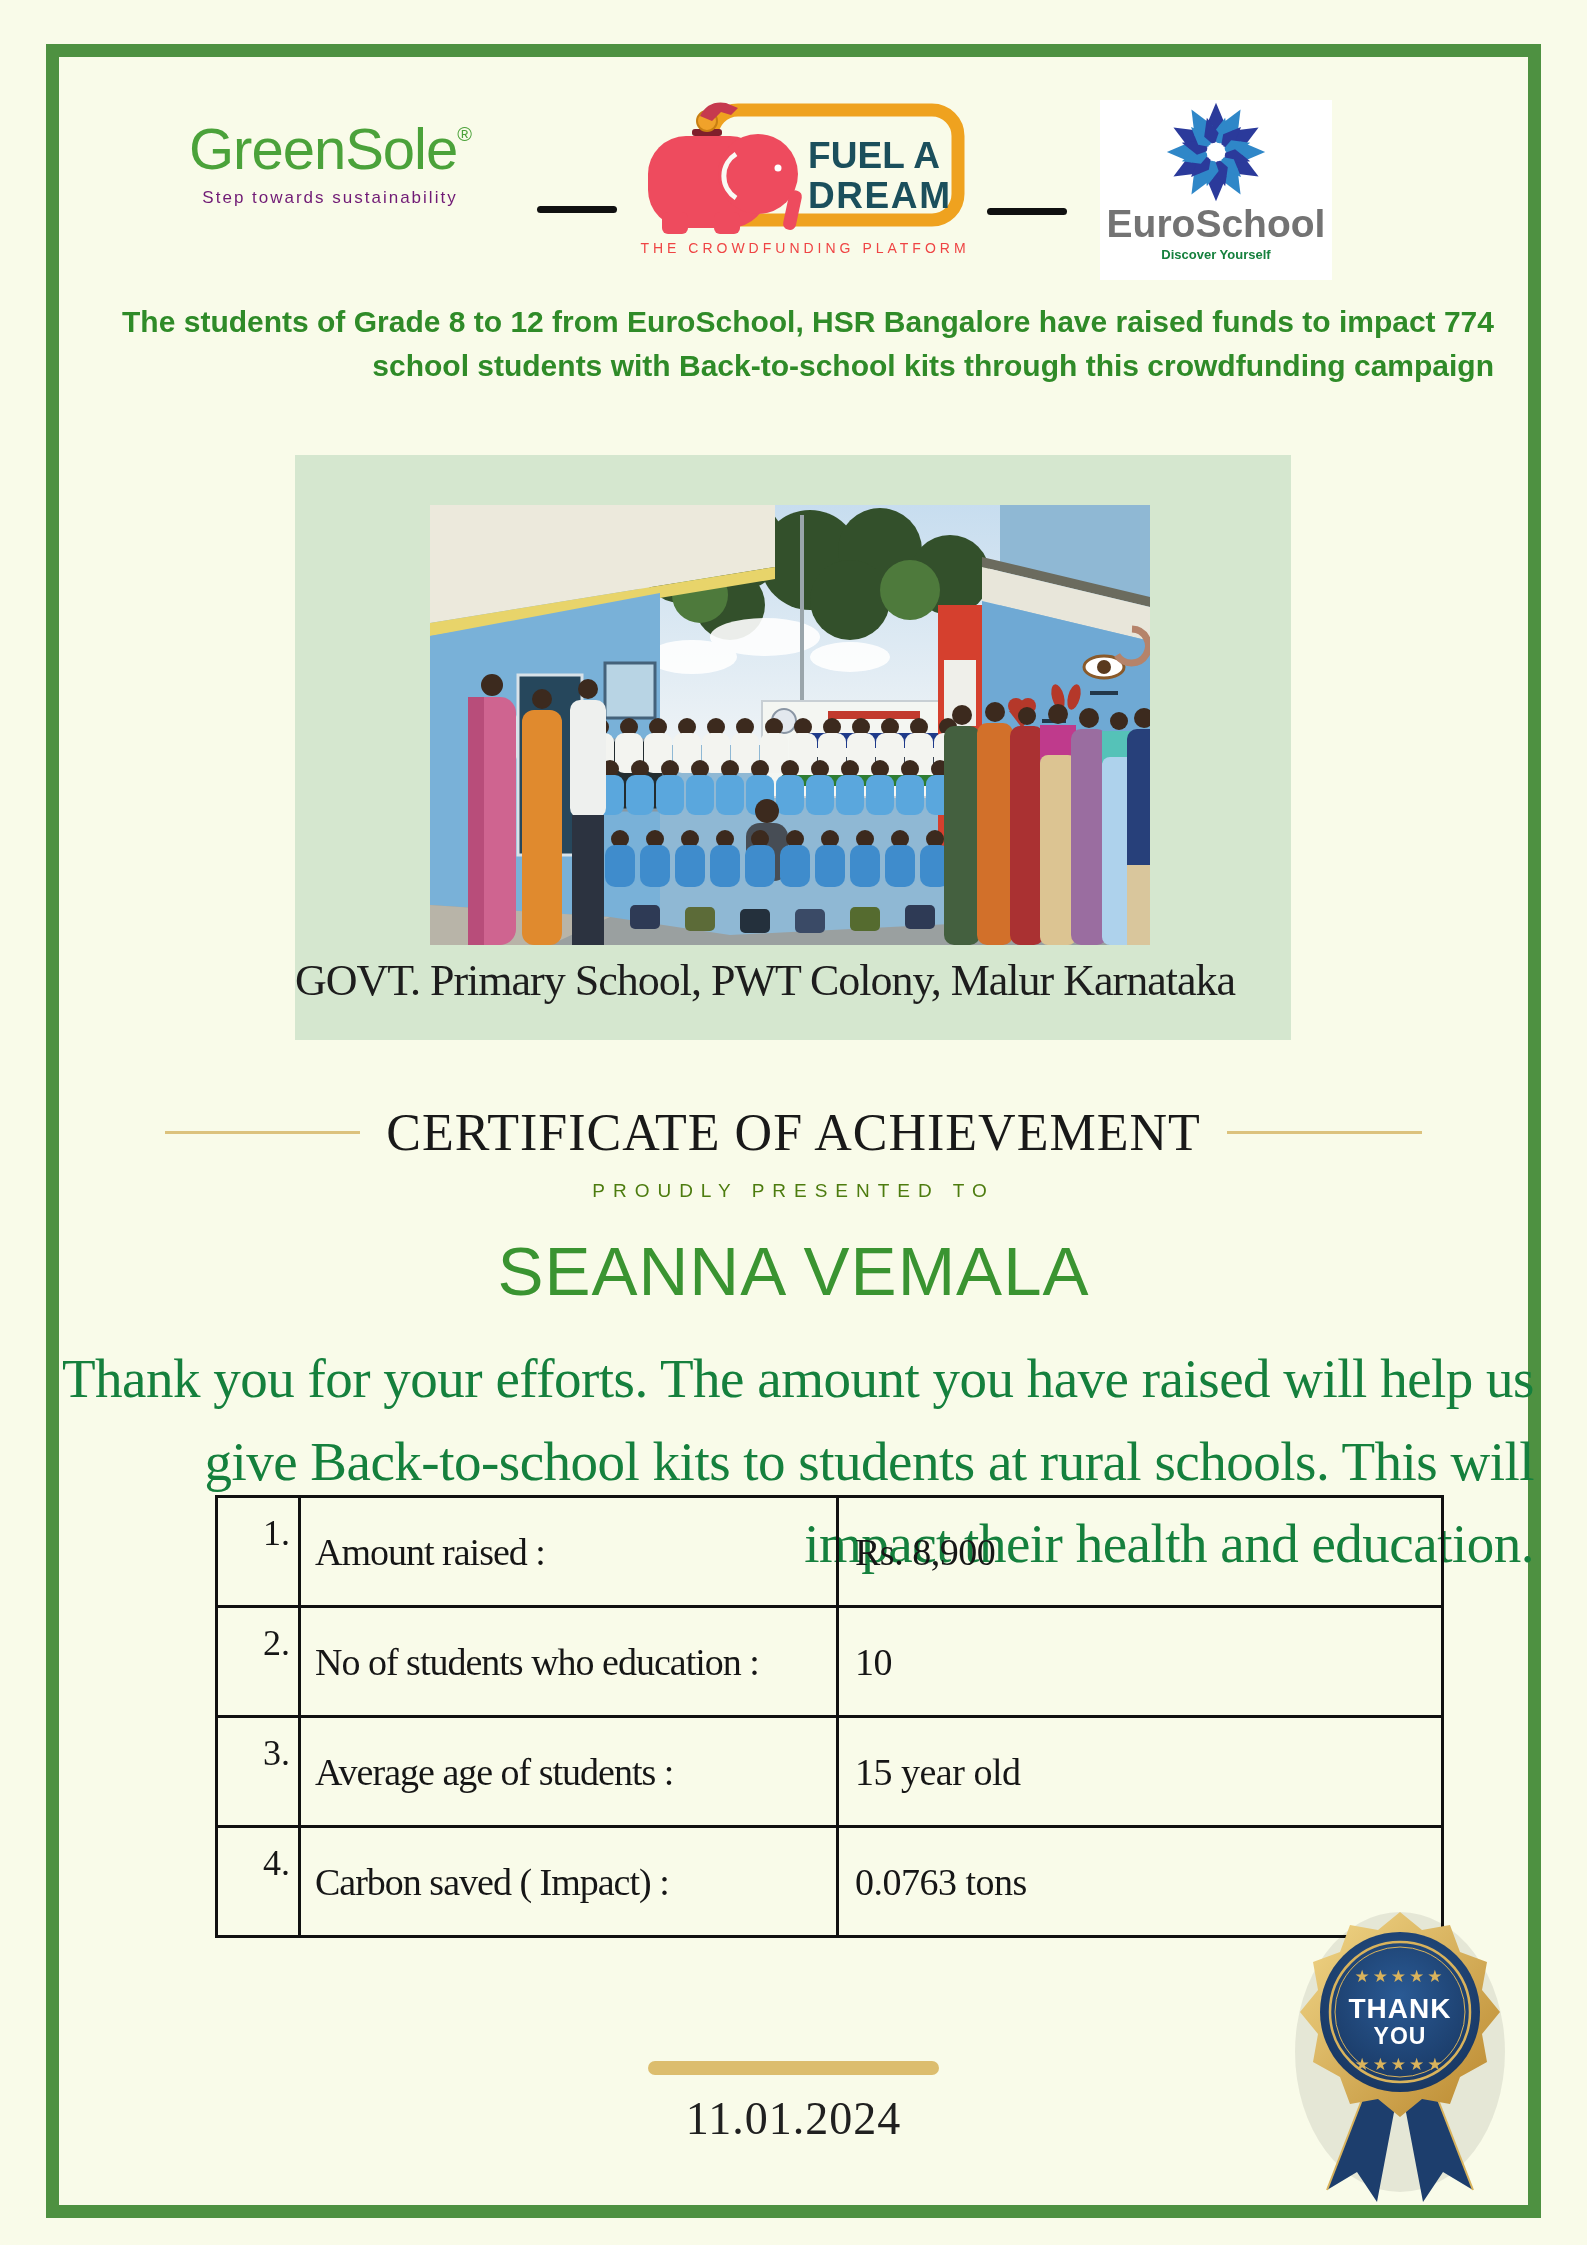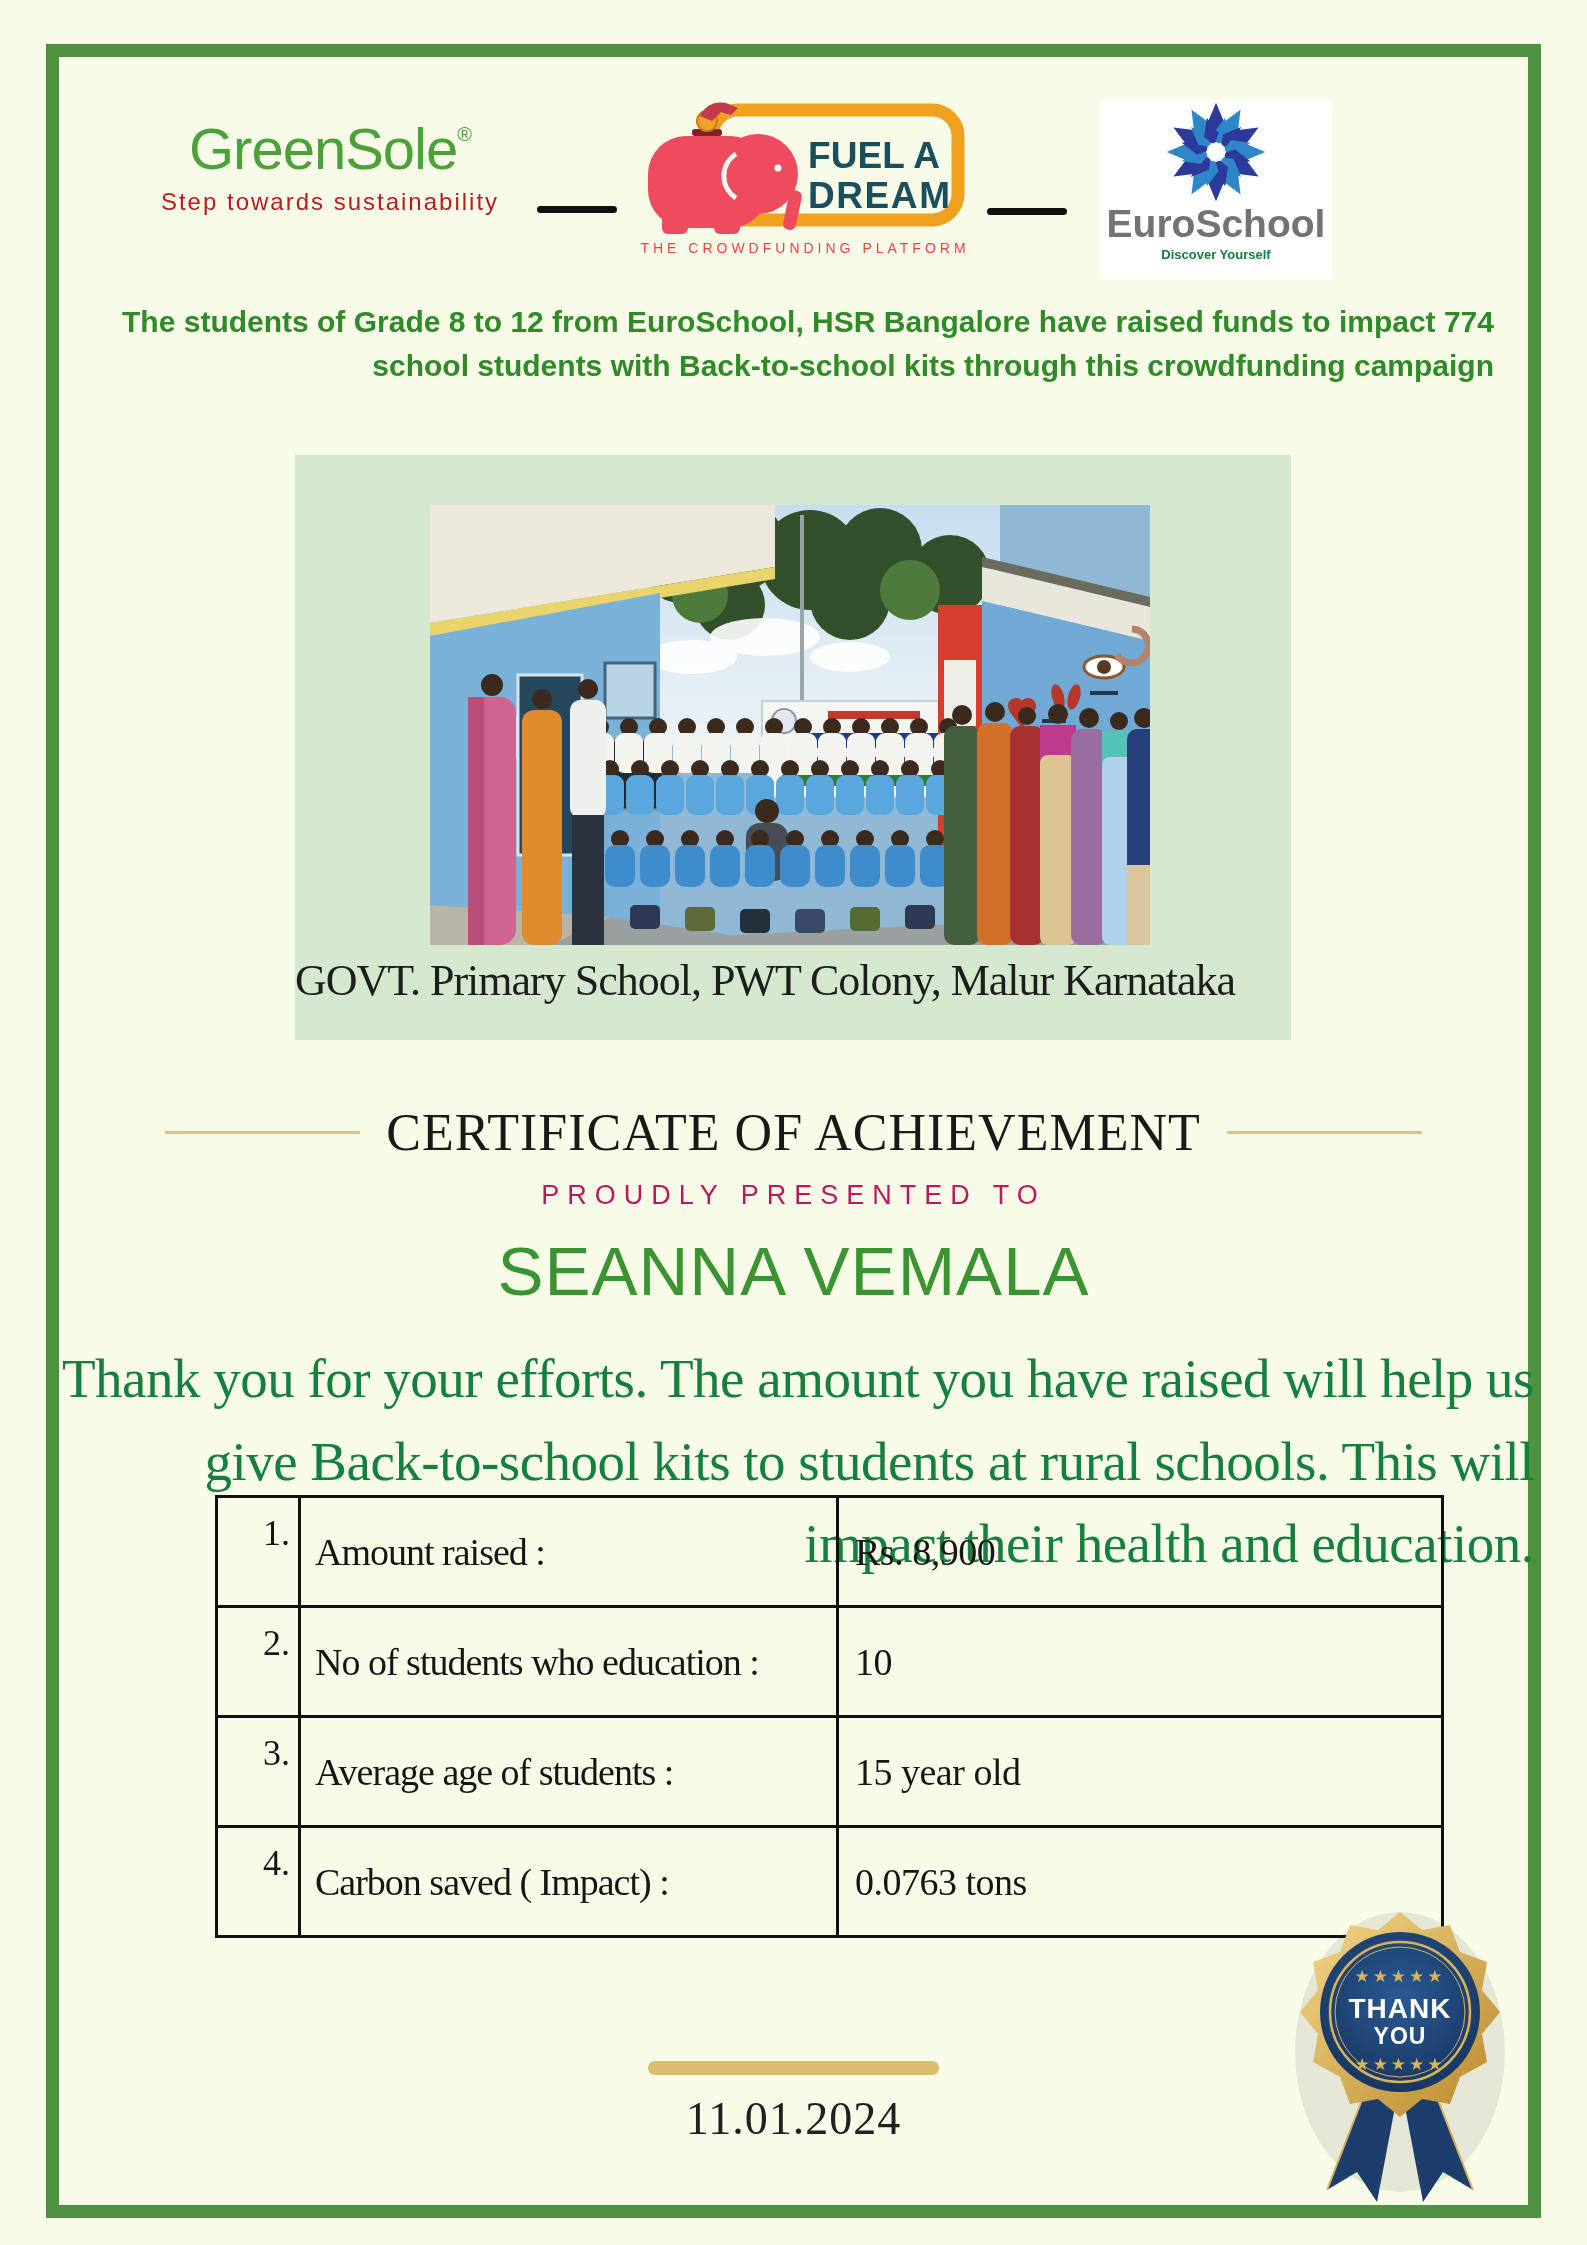--- a/index.html
+++ b/index.html
@@ -6,21 +6,21 @@
   .page{position:relative;width:1587px;height:2245px;background:#f9fbe9;overflow:hidden;
         font-family:"Liberation Serif",serif;color:#161616;}
   .frame{position:absolute;left:46px;top:44px;right:46px;bottom:27px;
          border:13px solid #4e9141;pointer-events:none;}
 
   
   .greensole{position:absolute;left:150px;top:120px;width:360px;text-align:center;}
   .gs-word{font-family:"Liberation Sans",sans-serif;font-size:58px;font-weight:400;
            color:#4ba23a;letter-spacing:-1px;line-height:1;}
   .gs-reg{font-size:20px;vertical-align:28px;}
-  .gs-tag{font-family:"Liberation Sans",sans-serif;font-size:24px;color:#b91c1c;
+  .gs-tag{font-family:"Liberation Sans",sans-serif;font-size:17px;color:#701a75;
           letter-spacing:2px;margin-top:10px;}
   .dash{position:absolute;width:80px;height:7px;background:#101010;border-radius:4px;}
   .dash1{left:537px;top:206px;}
   .dash2{left:987px;top:208px;}
   .fad{position:absolute;left:640px;top:96px;width:330px;}
   .fad-tag{position:absolute;left:640px;top:240px;width:330px;text-align:center;
            font-family:"Liberation Sans",sans-serif;font-size:14px;letter-spacing:4px;color:#ef4444;}
   .euro{position:absolute;left:1100px;top:100px;width:232px;height:180px;background:#ffffff;
         display:flex;flex-direction:column;align-items:center;justify-content:flex-start;}
   .euro-word{font-family:"Liberation Sans",sans-serif;font-size:39px;font-weight:bold;
@@ -39,21 +39,21 @@
   .photo{position:absolute;left:430px;top:505px;width:720px;height:440px;}
   .caption{position:absolute;left:295px;top:955px;width:996px;text-align:left;
            font-size:44px;letter-spacing:-1px;color:#1d1d1d;}
 
   
   .title-row{position:absolute;left:0;top:1103px;width:1587px;display:flex;
              align-items:center;justify-content:center;gap:26px;}
   .gold-line{width:195px;height:3px;background:#dcc27d;}
   .cert-title{font-size:52px;letter-spacing:1px;color:#191919;white-space:nowrap;}
   .presented{position:absolute;left:0;top:1180px;width:1587px;text-align:center;
-             font-family:"Liberation Sans",sans-serif;font-size:27px;letter-spacing:8px;color:#be185d;}
+             font-family:"Liberation Sans",sans-serif;font-size:19px;letter-spacing:8px;color:#4d7c0f;}
   .name{position:absolute;left:0;top:1232px;width:1587px;text-align:center;
         font-family:"Liberation Sans",sans-serif;font-size:69px;font-weight:400;
         color:#3a9431;letter-spacing:1px;}
   .message{position:absolute;left:54px;top:1338px;width:1480px;text-align:right;
            font-size:55px;letter-spacing:-0.5px;color:#15803d;line-height:1.5;}
 
   
   .impact{position:absolute;left:215px;top:1495px;border-collapse:collapse;}
   .impact td{border:3px solid #111;height:93px;}
   .impact .num{width:72px;font-size:36px;text-align:right;vertical-align:top;

